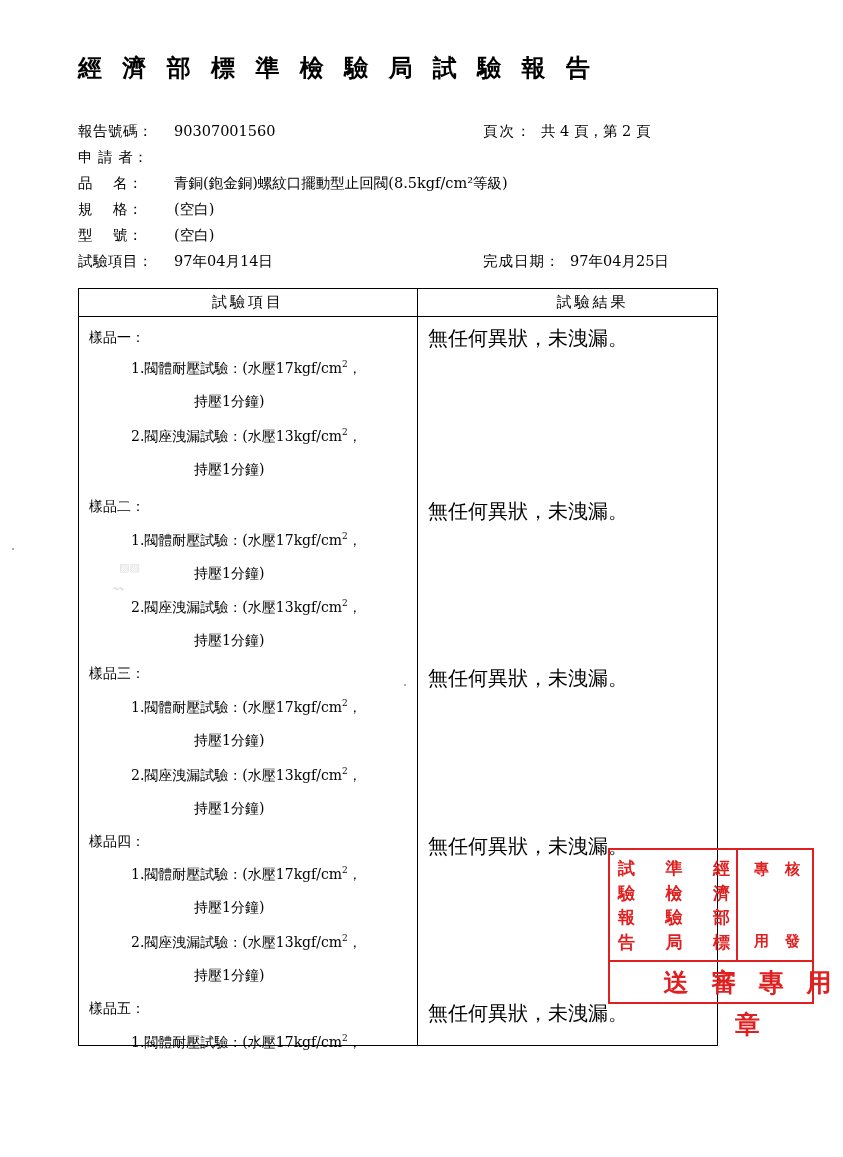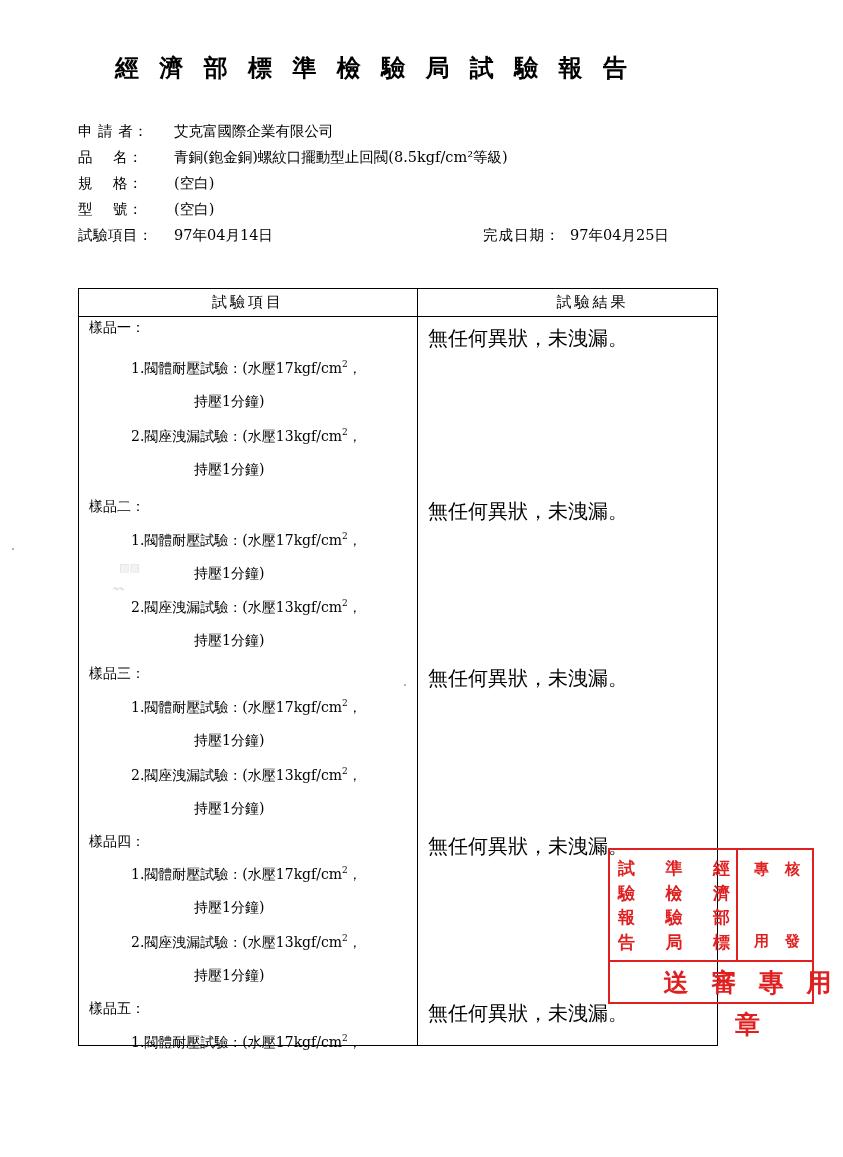--- a/index.html
+++ b/index.html
@@ -25,21 +25,20 @@
   
   .doc-title {
     position: absolute;
     left: 78px;
     top: 52px;
     font-size: 24px;
     font-weight: bold;
     letter-spacing: 6px;
     white-space: nowrap;
     font-family: "DejaVu Serif", "Liberation Serif", serif;
-    margin-left: 37px;
   }
 
   
   .meta {
     position: absolute;
     left: 78px;
     top: 118px;
     width: 690px;
     font-size: 14.5px;
     line-height: 26px;
@@ -249,24 +248,29 @@
 </style>
 </head>
 <body>
 
 <div class="page">
 
   <div class="doc-title">經 濟 部 標 準 檢 驗 局 試 驗 報 告</div>
 
   <div class="meta">
 
+    <div class="meta-row">
+      <span class="meta-label tight">報告號碼：</span>
+      <span class="meta-value">90307001560</span>
+      <span class="meta-right-label">頁次：</span>
+      <span class="meta-right-value">共 4 頁，第 2 頁</span>
+    </div>
 
     <div class="meta-row">
       <span class="meta-label tight">申 請 者：</span>
-      <span class="meta-value">艾克富國際企業有限公司</span>
     </div>
 
     <div class="meta-row">
       <span class="meta-label tight">品　 名：</span>
       <span class="meta-value">青銅(鉋金銅)螺紋口擺動型止回閥(8.5kgf/cm²等級)</span>
     </div>
 
     <div class="meta-row">
       <span class="meta-label tight">規　 格：</span>
       <span class="meta-value">(空白)</span>
@@ -291,21 +295,21 @@
       <div class="th th-left">試驗項目</div>
       <div class="th th-right">試驗結果</div>
     </div>
 
     <div class="vline"></div>
 
     <div class="tbl-body">
 
       <div class="col-left">
 
-        <div class="item-line lvl0" style="top:2px;font-family:Liberation Serif, serif;">樣品一：</div>
+        <div class="item-line lvl0" style="top:12px;font-family:Liberation Serif, serif;">樣品一：</div>
         <div class="item-line lvl1" style="top:42px;"><span>1.</span><span>閥體耐壓試驗：(水壓17kgf/cm</span><span class="sup">2</span><span>，</span></div>
         <div class="item-line lvl2" style="top:76px;">持壓1分鐘)</div>
         <div class="item-line lvl1" style="top:110px;"><span>2.</span><span>閥座洩漏試驗：(水壓13kgf/cm</span><span class="sup">2</span><span>，</span></div>
         <div class="item-line lvl2" style="top:144px;">持壓1分鐘)</div>
 
         <div class="item-line lvl0" style="top:181px;">樣品二：</div>
         <div class="item-line lvl1" style="top:214px;"><span>1.</span><span>閥體耐壓試驗：(水壓17kgf/cm</span><span class="sup">2</span><span>，</span></div>
         <div class="item-line lvl2" style="top:248px;">持壓1分鐘)</div>
         <div class="item-line lvl1" style="top:281px;"><span>2.</span><span>閥座洩漏試驗：(水壓13kgf/cm</span><span class="sup">2</span><span>，</span></div>
         <div class="item-line lvl2" style="top:315px;">持壓1分鐘)</div>

